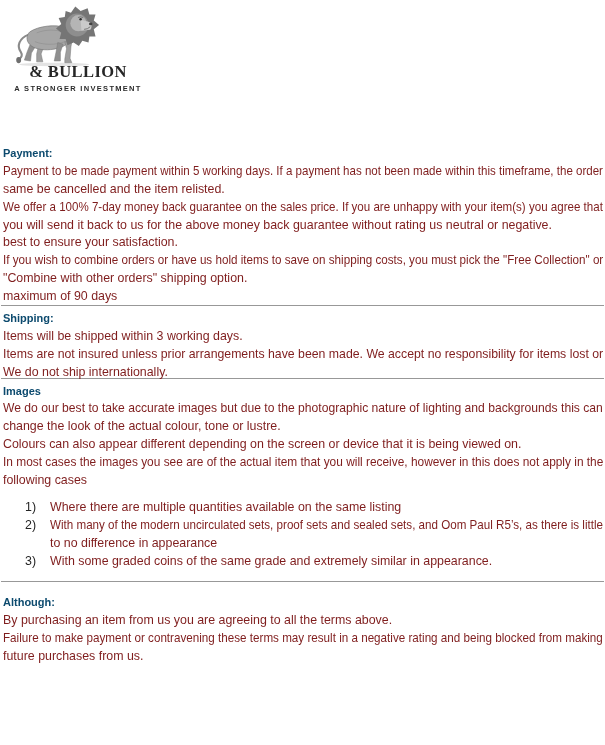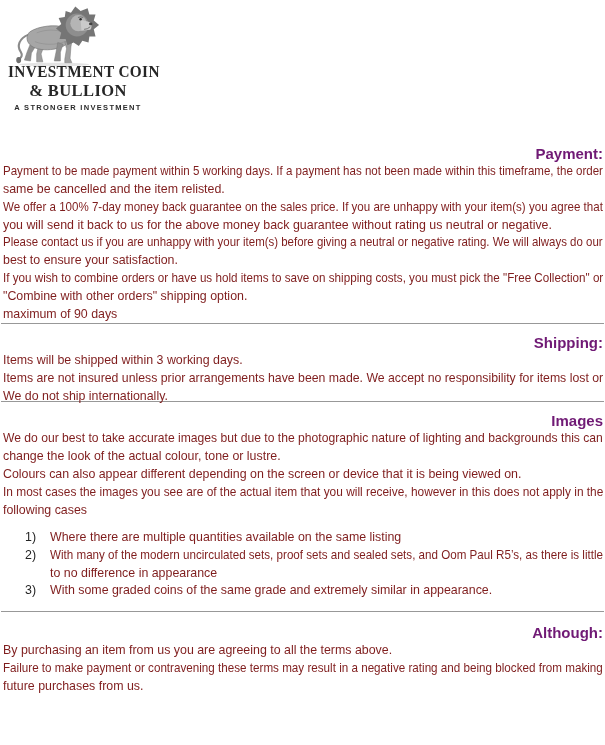--- a/index.html
+++ b/index.html
@@ -20,38 +20,38 @@
     letter-spacing:.4px;color:#262626;white-space:nowrap;
   }
   .logo-tagline{
     margin-top:3px;font-size:7.5px;font-weight:bold;letter-spacing:1.3px;
     line-height:10px;height:10px;color:#2b2b2b;white-space:nowrap;
   }
 
   
   .content{position:absolute;top:145px;left:3px;right:2px;}
   .heading{
-    font-weight:bold;font-size:15px;height:17.9px;line-height:17.9px;
-    white-space:nowrap;color:#701a75;text-align:right;
+    font-weight:bold;font-size:11px;height:17.9px;line-height:17.9px;
+    white-space:nowrap;color:#0c4a6e;
   }
   .line{
     font-size:12.4px;height:17.9px;line-height:17.9px;
     white-space:nowrap;color:#7f1d1d;
   }
   .fit{display:inline-block;transform-origin:0 50%;white-space:nowrap;}
   .logo .fit{transform-origin:50% 50%;}
 
   hr.divider{
     border:0;border-top:1px solid #989898;height:0;
     margin:0 -1px 0 -2px;
   }
   hr.d1{margin-top:-1px;}
   hr.d2{margin-top:-4px;}
   hr.d3{margin-top:11px;}
-  .hm{margin-top:10px;}
+  .hm{margin-top:4px;}
   .hm3{margin-top:12px;}
 
   .olist{margin-top:9px;}
   .li{display:flex;padding-left:22px;}
   .num{
     flex:0 0 25px;width:25px;font-size:12.4px;height:17.9px;
     line-height:17.9px;color:#242424;
   }
   .litext{flex:1;min-width:0;}
 </style>
@@ -82,35 +82,33 @@
       <circle cx="74" cy="25" r="13" fill="#8e8e8e"></circle>
 
       <circle cx="75.5" cy="23" r="9.2" fill="#b5b5b5"></circle>
       <path d="M78,19 L89,22 C91,25 91,28.5 89,30.5 L79,31.5 Z" fill="#cacaca"></path>
       <ellipse cx="89.5" cy="23.8" rx="2" ry="1.6" fill="#424242"></ellipse>
       <path d="M89,27 Q86,30 82,30" fill="none" stroke="#555555" stroke-width="0.8"></path>
       <circle cx="78" cy="18.5" r="1.4" fill="#2e2e2e"></circle>
       <path d="M75,16.5 Q78,15 81,16.5" fill="none" stroke="#555555" stroke-width="0.8"></path>
     </svg>
     <div class="logo-text">
-      <div class="logo-line"><span class="fit" style="transform: scaleX(0.926829);">INVESTMENT COIN</span></div>
       <div class="logo-line"><span class="fit">&amp; BULLION</span></div>
       <div class="logo-tagline"><span class="fit">A STRONGER INVESTMENT</span></div>
     </div>
   </header>
 
   <main class="content">
 
     <section>
       <div class="heading"><span class="fit">Payment:</span></div>
       <div class="line"><span class="fit" style="transform: scaleX(0.931677);">Payment to be made payment within 5 working days. If a payment has not been made within this timeframe, the order</span></div>
       <div class="line"><span class="fit">same be cancelled and the item relisted.</span></div>
       <div class="line"><span class="fit" style="transform: scaleX(0.933126);">We offer a 100% 7-day money back guarantee on the sales price. If you are unhappy with your item(s) you agree that</span></div>
       <div class="line"><span class="fit">you will send it back to us for the above money back guarantee without rating us neutral or negative.</span></div>
-      <div class="line"><span class="fit" style="transform: scaleX(0.924499);">Please contact us if you are unhappy with your item(s) before giving a neutral or negative rating. We will always do our</span></div>
       <div class="line"><span class="fit">best to ensure your satisfaction.</span></div>
       <div class="line"><span class="fit" style="transform: scaleX(0.940439);">If you wish to combine orders or have us hold items to save on shipping costs, you must pick the "Free Collection" or</span></div>
       <div class="line"><span class="fit">"Combine with other orders" shipping option.</span></div>
       <div class="line"><span class="fit">maximum of 90 days</span></div>
     </section>
 
     <hr class="divider d1">
 
     <section>
       <div class="heading hm"><span class="fit">Shipping:</span></div>

